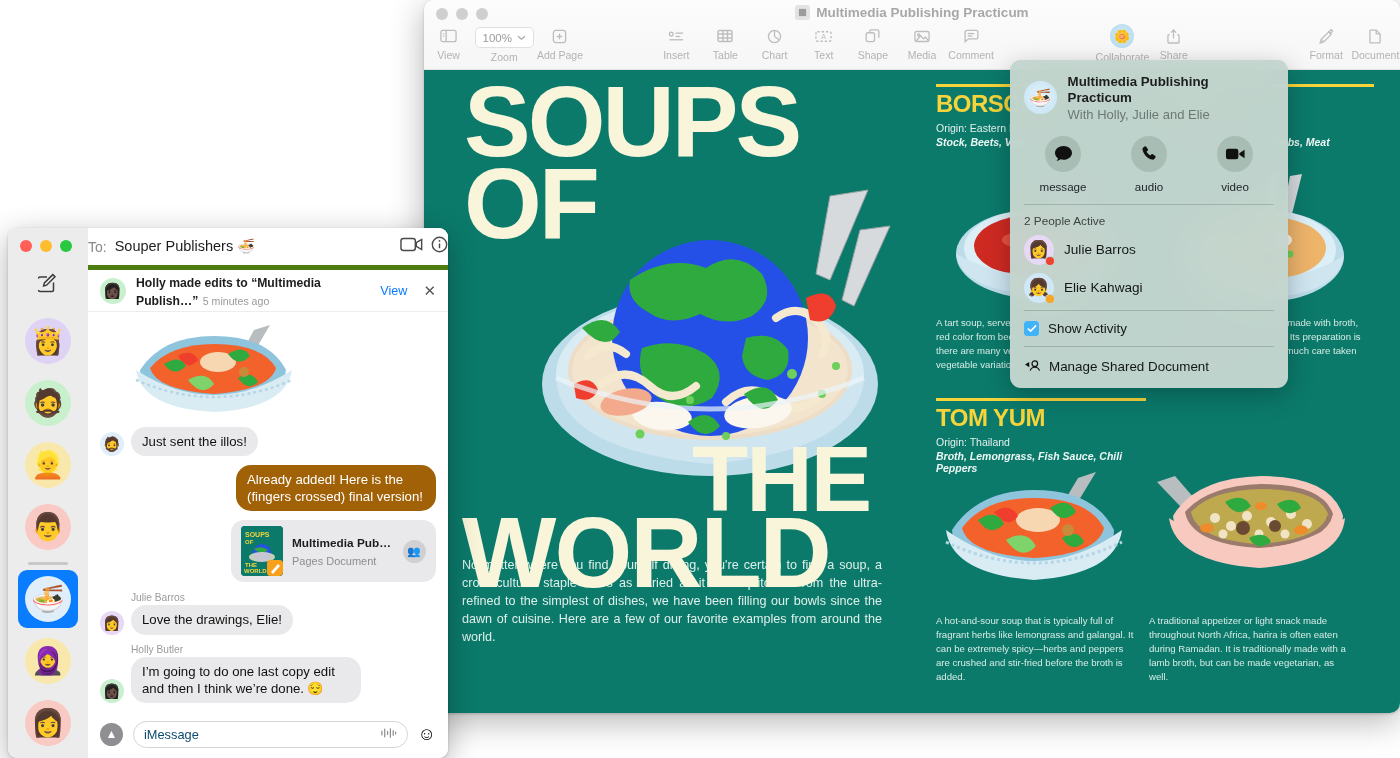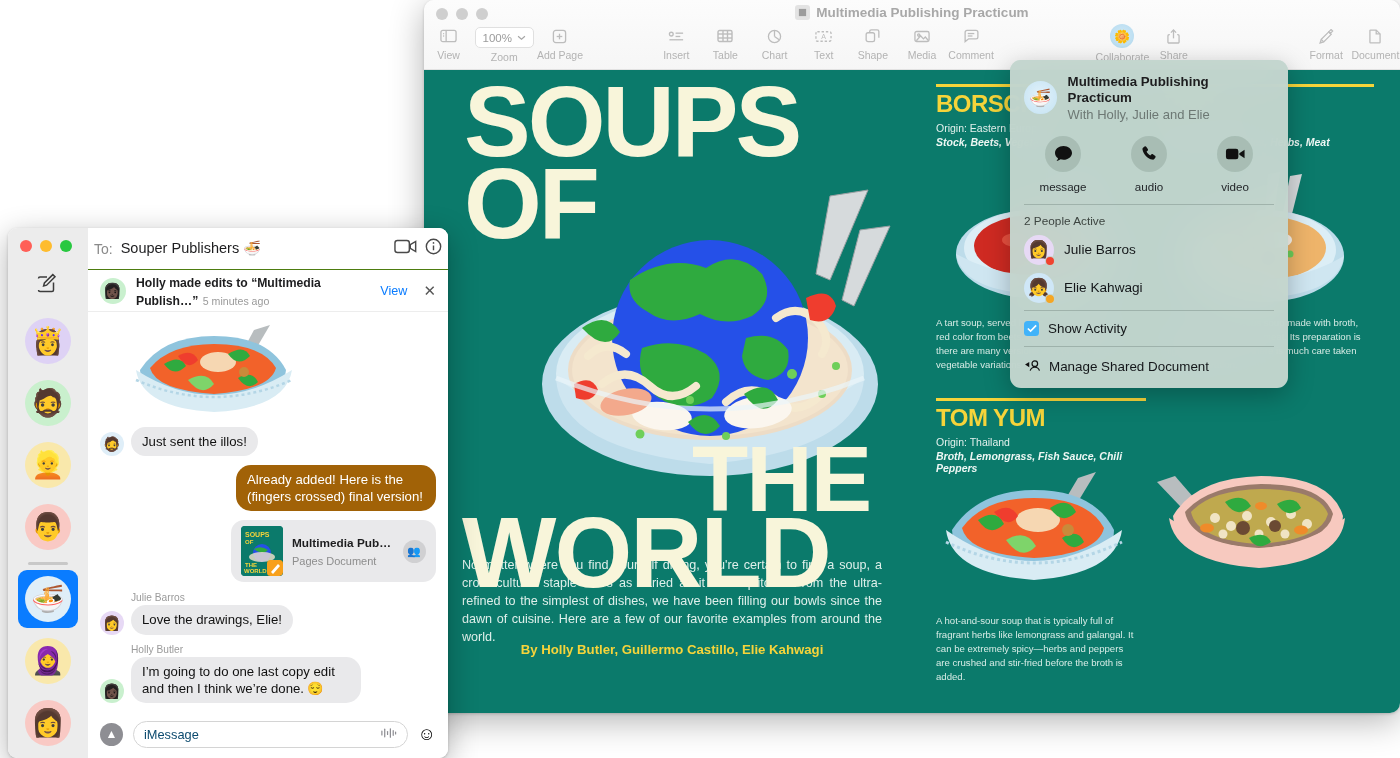--- a/index.html
+++ b/index.html
@@ -171,22 +171,22 @@
     position: absolute; left: 10px; top: 2px; width: 60px; height: 58px;
     background: #0a7cff; border-radius: 9px;
   }
   .convo .cav { position: relative; z-index: 2; }
   .convo-sep { height: 10px; position: relative; }
   .convo-sep::after { content: ""; position: absolute; left: 20px; top: 4px; width: 40px; height: 3px;
     background: #c8c8c8; border-radius: 2px; }
 
   #msg-main { flex: 1; position: relative; background: #fff; display: flex; flex-direction: column; }
   #msg-header {
-    height: 42px; border-bottom: 1px solid #4d7c0f; display: flex; align-items: center;
-    padding: 0 6px; gap: 8px; flex: none;
+    height: 42px; border-bottom: 5px solid #4d7c0f; display: flex; align-items: center;
+    padding: 0 0; gap: 8px; flex: none;
   }
   #msg-to { font-size: 14px; color: #8a8a8a; }
   #msg-recipient { font-size: 14.5px; color: #1d1d1f; }
   #msg-header-spacer { flex: 1; }
   #msg-header svg { stroke: #4a4a4a; fill: none; stroke-width: 1.5; }
 
   #msg-banner {
     height: 42px; border-bottom: 1px solid #ededed; display: flex; align-items: center;
     padding: 0 12px; gap: 10px; flex: none; background: #fff;
   }
@@ -461,21 +461,20 @@
         </svg>
 
         <div class="hero-title">
           <span class="l1">SOUPS</span>
           <span class="l2">OF</span>
         </div>
         <div class="hero-line3">THE</div>
         <div class="hero-line4">WORLD</div>
 
         <div class="body-copy">No matter where you find yourself dining, you're certain to find a soup, a cross-cultural staple that's as varied as it is ubiquitous. From the ultra-refined to the simplest of dishes, we have been filling our bowls since the dawn of cuisine. Here are a few of our favorite examples from around the world.</div>
-        <div class="byline">By Holly Butler, Guillermo Castillo, Elie Kahwagi</div>
       </div>
 
       <div id="doc-right">
 
         <div class="soup-card" style="left:0; top:14px;">
           <div class="soup-rule"></div>
           <div class="soup-name">BORSCHT</div>
           <div class="soup-origin">Origin: Eastern Europe</div>
           <div class="soup-ingr">Stock, Beets, Vegetables</div>
         </div>
@@ -565,20 +564,21 @@
               <ellipse cx="150" cy="68" rx="7" ry="4.5"></ellipse>
               <ellipse cx="110" cy="44" rx="6" ry="4"></ellipse>
             </g>
           <g fill="#2faa3f">
             <path d="M74 40 Q92 30 100 44 Q86 58 74 40Z"></path>
             <path d="M126 42 Q144 32 150 46 Q136 58 126 42Z"></path>
             <path d="M98 76 Q114 68 120 80 Q106 90 98 76Z"></path>
           </g>
           <path d="M18 56 Q106 116 194 56 Q190 100 108 106 Q24 100 18 56Z" fill="#f7c9bf"></path>
         </svg>
+        <div class="soup-desc" style="left:213px; top:544px;">A traditional appetizer or light snack made throughout North Africa, harira is often eaten during Ramadan. It is traditionally made with a lamb broth, but can be made vegetarian, as well.</div>
 
       </div>
     </div>
 
   </div>
 
   <div id="collab-popover">
     <div id="pop-head">
       <div id="pop-doc-icon">🍜</div>
       <div>

